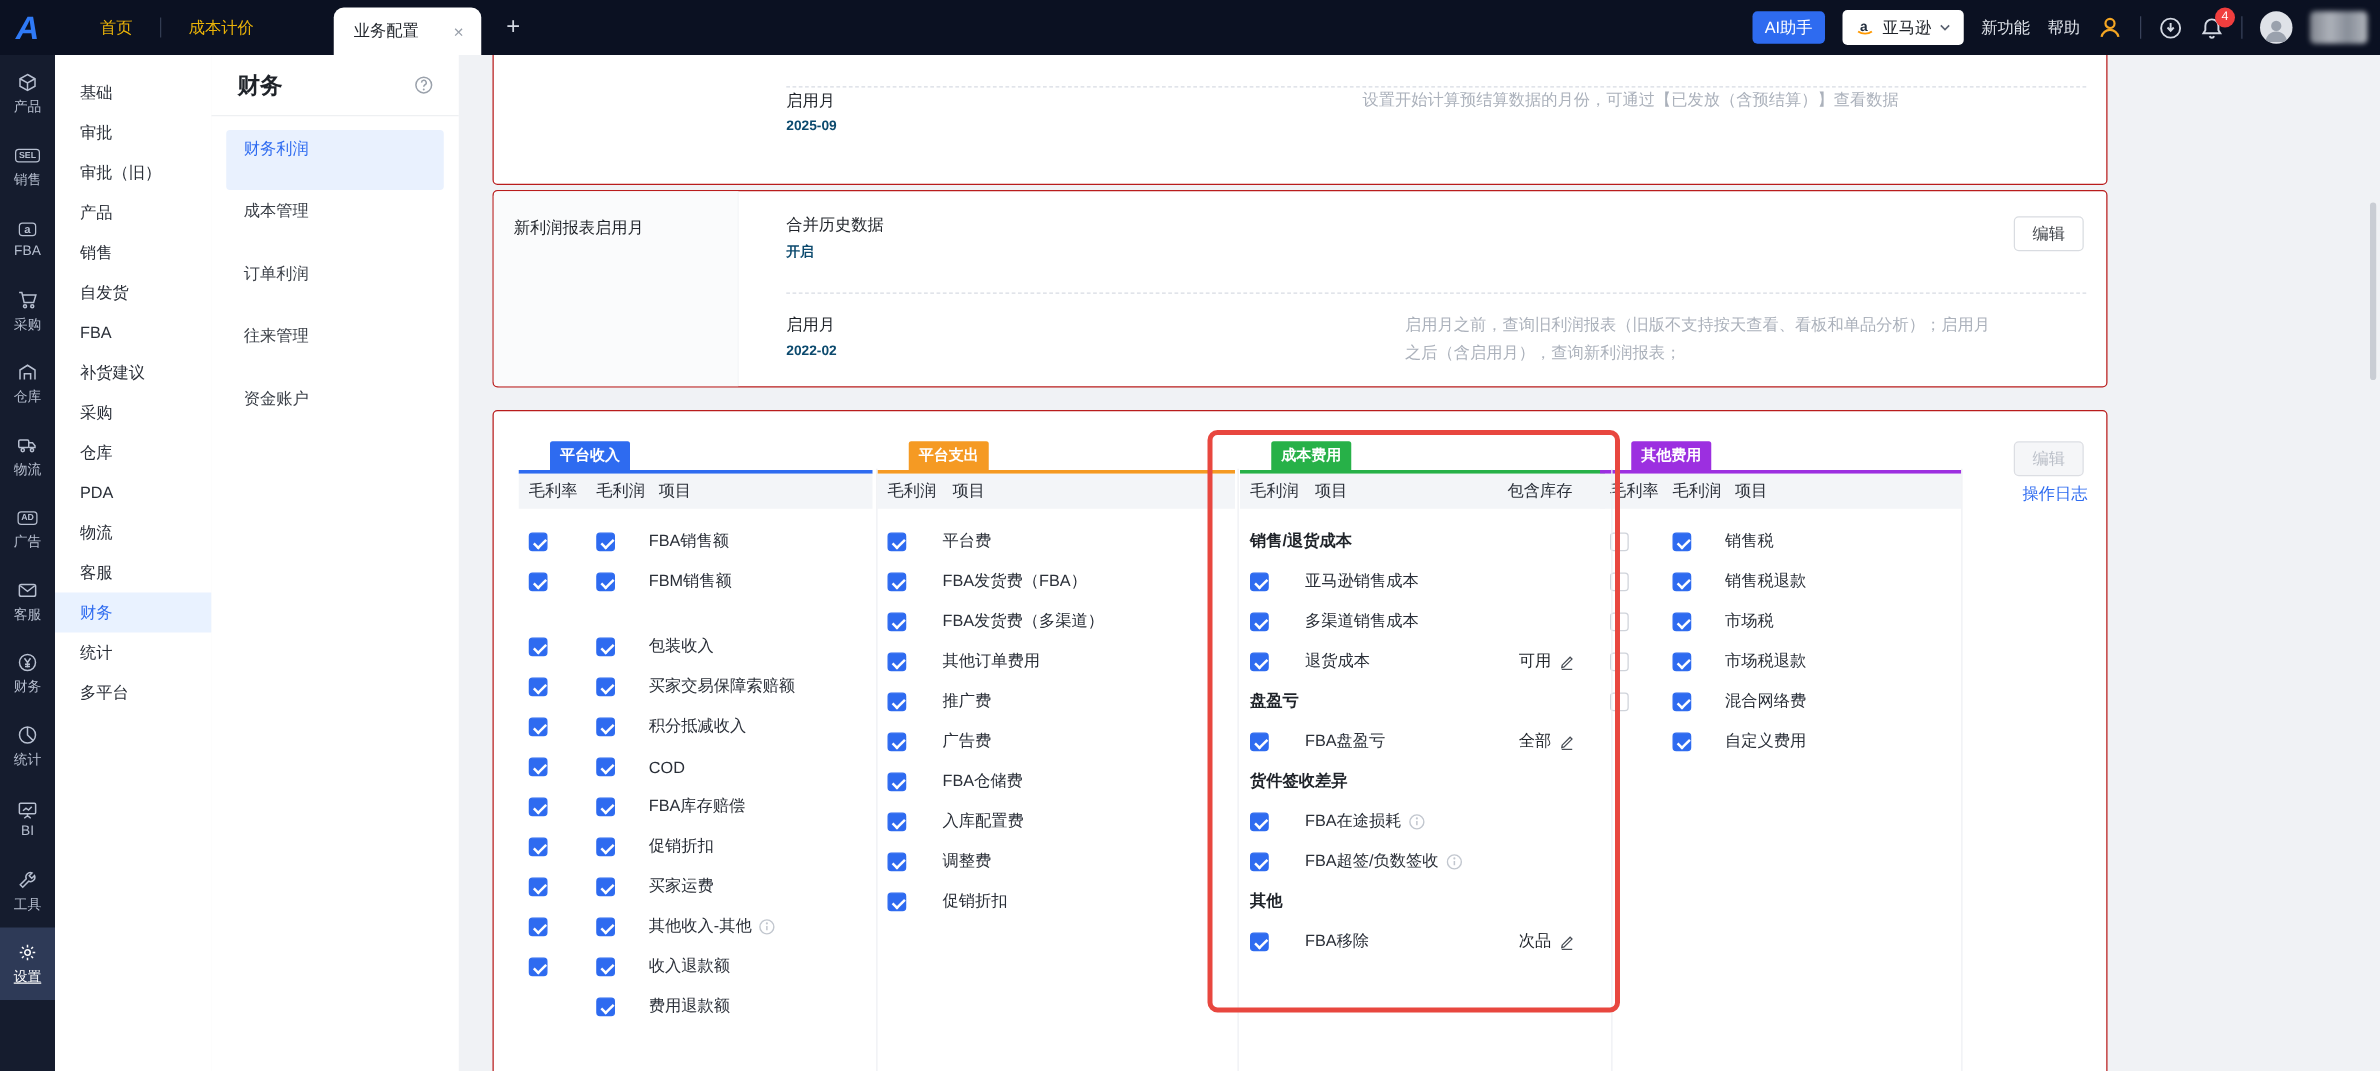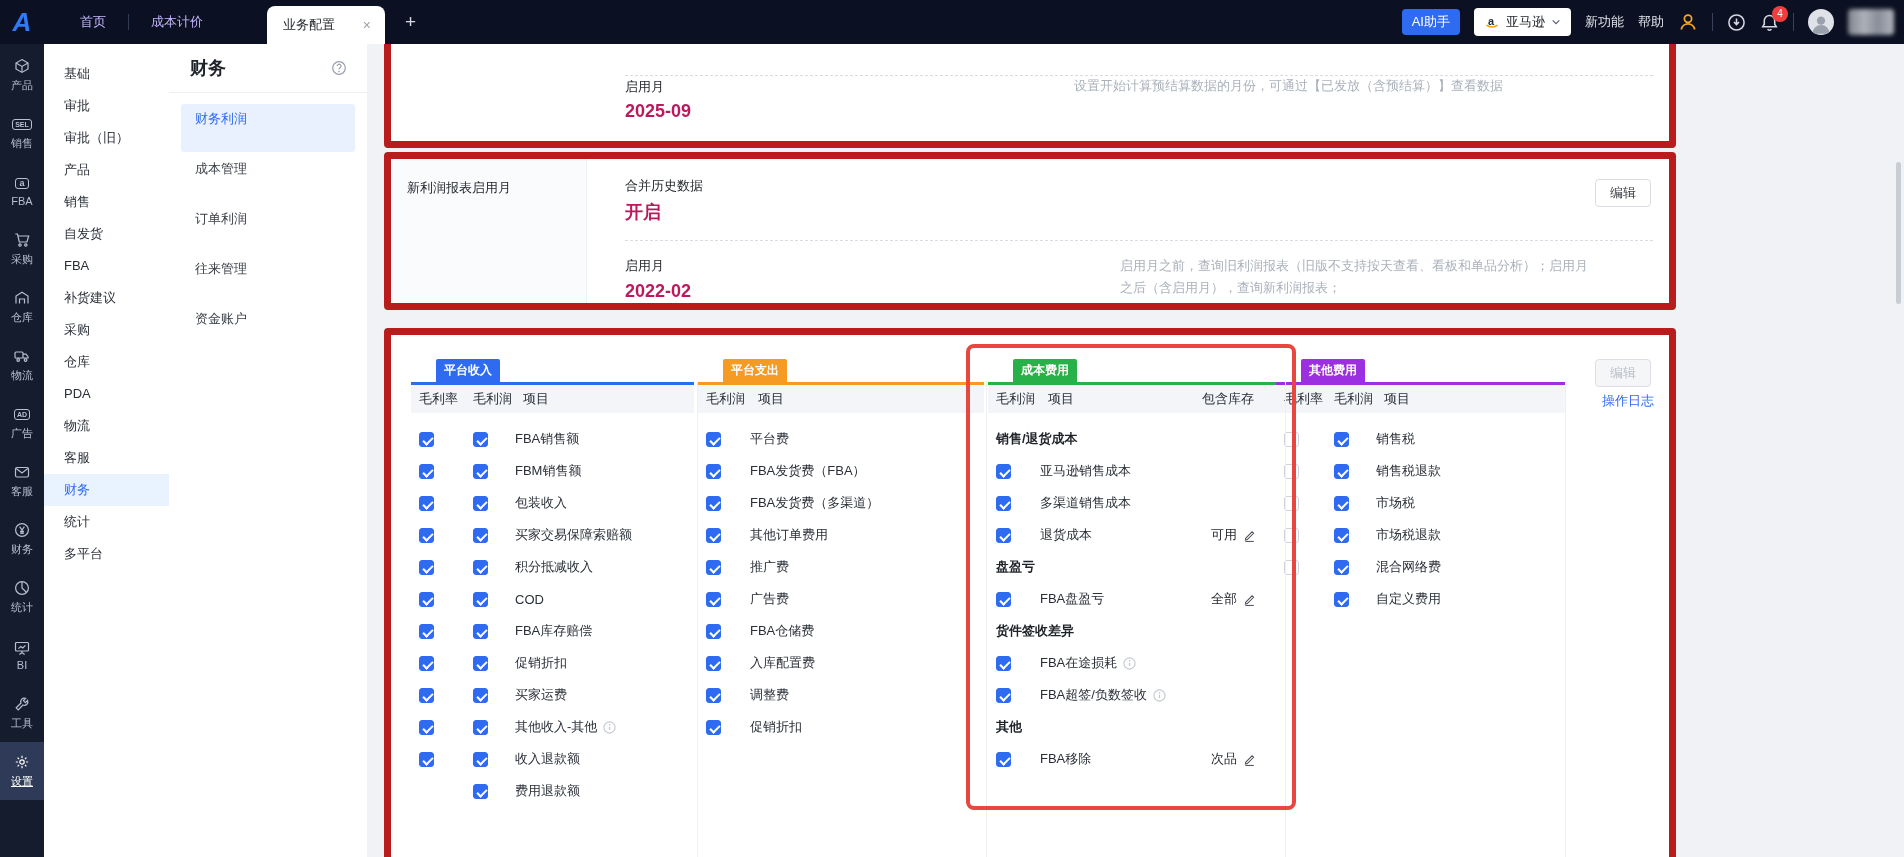--- a/index.html
+++ b/index.html
@@ -4,21 +4,21 @@
 <style>
   * { margin:0; padding:0; box-sizing:border-box; }
   html,body { width:1904px; height:857px; overflow:hidden; }
   body { position:relative; background:#f0f2f5; font-family:"Liberation Sans","DejaVu Sans",sans-serif; color:#2a2f38; }
 
   
   .topbar { position:absolute; left:0; top:0; width:1904px; height:44px; background:#0b1122; z-index:20; }
   .logo { position:absolute; left:0; top:0; width:44px; height:44px; display:flex; align-items:center; justify-content:center;
           font-weight:bold; font-style:italic; font-size:26px; color:#2f7af7; }
   .tabs { position:absolute; left:58px; top:0; height:44px; display:flex; align-items:center; }
-  .tab { color:#c4b5fd; font-size:13px; padding:0 22px; cursor:default; }
+  .tab { color:#eab308; font-size:13px; padding:0 22px; cursor:default; }
   .tab-sep { width:1px; height:16px; background:#323c52; }
   .tab-active { margin-left:42px; align-self:flex-end; height:38px; width:118px; background:#ffffff; border-radius:8px 8px 0 0;
                 display:flex; align-items:center; justify-content:space-between; padding:0 12px 0 16px; }
   .tab-active .t-label { color:#1f2329; font-size:13px; }
   .tab-active .t-close { color:#9aa1ab; font-size:14px; padding:0 2px; }
   .tab-plus { color:#d3d8e2; font-size:19px; margin-left:20px; }
 
   .top-right { position:absolute; right:10px; top:0; height:44px; display:flex; align-items:center; gap:14px; }
   .ai-btn { background:#2e6bf0; color:#fff; font-size:13px; padding:4px 10px; border-radius:4px; }
   .platform { background:#ffffff; border-radius:4px; height:28px; display:flex; align-items:center; gap:6px; padding:0 10px; color:#1f2329; font-size:13px; }
@@ -48,28 +48,28 @@
   
   .panel { position:absolute; left:169px; top:44px; width:198px; height:813px; background:#ffffff; z-index:8; }
   .panel-head { height:49px; display:flex; align-items:center; justify-content:space-between; padding:0 20px 0 21px; border-bottom:1px solid #eef0f2; }
   .panel-title { font-size:18px; font-weight:bold; color:#1f2329; }
   .panel-menu { padding:11px 12px; }
   .menu-item { height:48px; line-height:30px; border-radius:3px; padding-left:14px; font-size:13px; color:#3a3f47; margin-bottom:2px; }
   .menu-item.active { background:#e9f1fe; color:#2e6bf0; }
 
   
   .main { position:absolute; left:367px; top:44px; right:0; bottom:0; background:#f0f2f5; overflow:hidden; }
-  .card { position:absolute; left:17px; width:1292px; background:#ffffff; border:7px solid #b91c1c; border-radius:4px; }
+  .card { position:absolute; left:27px; width:1292px; background:#ffffff; border:1px solid #b91c1c; border-radius:4px; }
   .card1 { top:-20px; height:124px; }
   .card2 { top:108px; height:158px; }
   .card3 { top:284px; height:600px; }
 
   .dashed { position:absolute; border-top:1px dashed #d8dce3; }
   .f-label { font-size:13px; color:#1f2329; }
-  .f-value { font-size:18px; font-weight:bold; color:#be185d; }
+  .f-value { font-size:11px; font-weight:bold; color:#0c4a6e; }
   .f-desc { font-size:13px; color:#abb1bb; line-height:22px; }
 
   .label-cell { position:absolute; left:0; top:0; width:196px; height:100%; background:#fafbfc; border-right:1px solid #f0f1f4; border-radius:4px 0 0 4px; }
   .label-cell span { position:absolute; left:16px; top:20px; font-size:13px; color:#1f2329; }
 
   .btn { display:inline-block; font-size:13px; padding:4px 14px; border-radius:4px; border:1px solid #d9dce1; background:#fff; color:#383c42; }
   .btn.disabled { background:#f5f6f8; border-color:#dcdee3; color:#b9bec7; }
   .link { color:#2e6bf0; font-size:13px; }
 
   
@@ -349,21 +349,21 @@
                 <span>FBA销售额</span>
               </span>
             </div>
             <div class="row" style="grid-template-columns: 54px 50px 1fr;">
               <span class="cbcell"><span class="cb on"></span></span>
               <span class="cbcell"><span class="cb on"></span></span>
               <span class="lblcell">
                 <span>FBM销售额</span>
               </span>
             </div>
-            <div class="row" style="grid-template-columns: 54px 50px 1fr;">
+            <div class="row" style="grid-template-columns: 54px 50px 1fr; margin-top: 20px;">
               <span class="cbcell"><span class="cb on"></span></span>
               <span class="cbcell"><span class="cb on"></span></span>
               <span class="lblcell">
                 <span>包装收入</span>
               </span>
             </div>
             <div class="row" style="grid-template-columns: 54px 50px 1fr;">
               <span class="cbcell"><span class="cb on"></span></span>
               <span class="cbcell"><span class="cb on"></span></span>
               <span class="lblcell">

